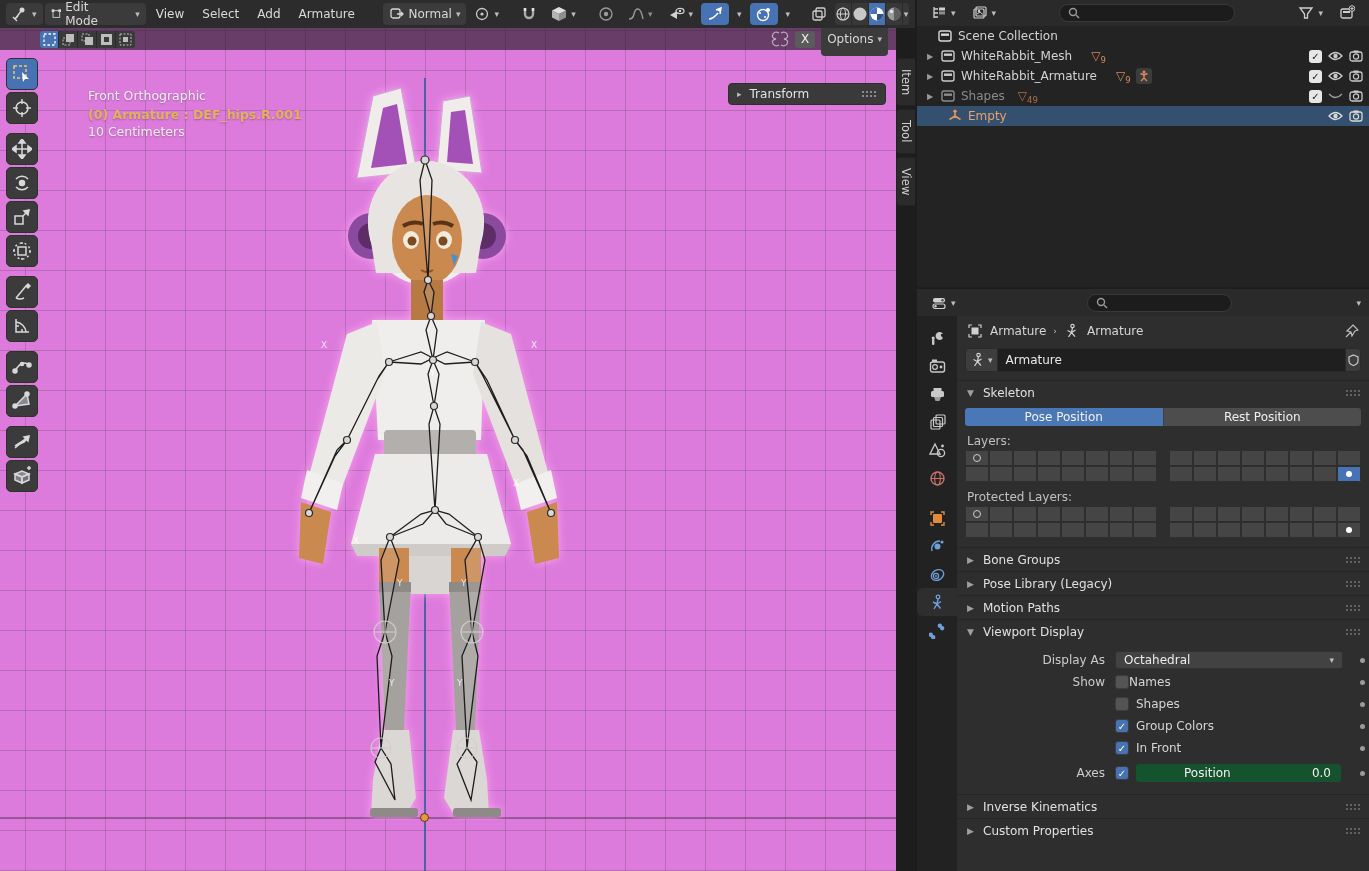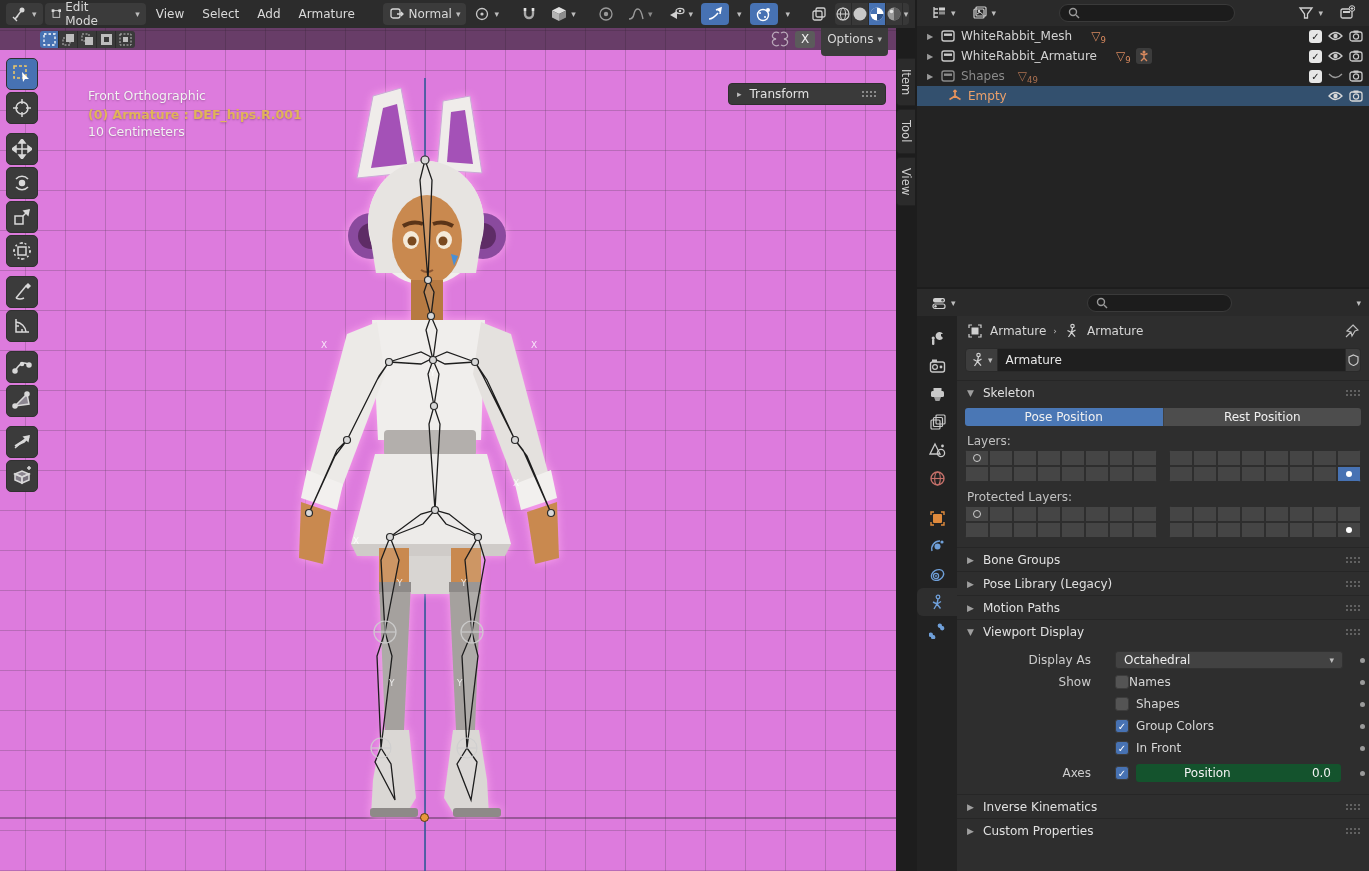--- a/index.html
+++ b/index.html
@@ -91,21 +91,21 @@
 
   .lgrid-row { display:flex; justify-content:space-between; padding:0 8px; }
   .lgrid { display:flex; flex-direction:column; border-radius:3px; overflow:hidden; }
   .lgrid .r { display:flex; }
   .lgrid .c { width:24px; height:16px; background:#454545; border:0.5px solid #2e2e2e; display:flex; align-items:center; justify-content:center; }
   .lgrid .c.hollow::after { content:""; width:6px; height:6px; border:1.5px solid #cfcfcf; border-radius:50%; }
   .lgrid .c.active { background:#4772b3; }
   .lgrid .c.active::after, .lgrid .c.dot::after { content:""; width:6px; height:6px; background:#fff; border-radius:50%; }
 
   .vd-row { height:22px; display:flex; align-items:center; position:relative; }
-  .vd-label { width:158px; text-align:right; color:#cccccc; padding-right:24px; }
+  .vd-label { width:158px; text-align:right; color:#cccccc; padding-right:10px; }
   .checkbox { width:14px; height:14px; border-radius:3px; background:#545454; border:1px solid #3c3c3c; display:flex; align-items:center; justify-content:center; color:#fff; font-size:10px; }
   .checkbox.checked { background:#4772b3; border-color:#3a movies5e8f; }
   .dropdown-w { height:18px; background:#424242; border:1px solid #323232; border-radius:3px; display:flex; align-items:center; padding:0 8px; color:#ececec; position:relative; }
   .slider { height:18px; background:#14532d; border-radius:3px; display:flex; align-items:center; padding:0 10px; color:#f2f2f2; }
   .anim-dot { position:absolute; right:4px; width:5px; height:5px; border-radius:50%; background:#9a9a9a; }
 
   .check-white { width:13px; height:13px; background:#e6e6e6; border-radius:3px; color:#222; font-size:10px; display:flex; align-items:center; justify-content:center; font-weight:bold; }
 </style>
 </head>
 <body>
@@ -569,20 +569,27 @@
     <div class="hbtn">
       <svg class="icon16" viewBox="0 0 16 16">
           <rect x="2" y="4" width="11" height="9" rx="1.5" fill="none" stroke="#cfcfcf" stroke-width="1.3"></rect>
           <rect x="4" y="6" width="7" height="2" fill="#cfcfcf"></rect>
           <circle cx="13" cy="3.5" r="2.8" fill="#2a2a2a" stroke="#cfcfcf"></circle>
           <path d="M13,2 L13,5 M11.5,3.5 L14.5,3.5" stroke="#cfcfcf"></path>
         </svg>
     </div>
   </div>
 
+  <div class="orow" style="padding-left:20px">
+    <svg class="icon16" viewBox="0 0 16 16">
+        <rect x="2" y="3" width="12" height="10" rx="2" fill="none" stroke="#d8d8d8" stroke-width="1.4"></rect>
+        <rect x="4" y="5.5" width="8" height="2.4" fill="#d8d8d8"></rect>
+      </svg>
+    <span class="name">Scene Collection</span>
+  </div>
   <div class="orow">
     <span class="expander">▶</span>
     <svg class="icon16" viewBox="0 0 16 16">
         <rect x="2" y="3" width="12" height="10" rx="2" fill="none" stroke="#c9c9c9" stroke-width="1.4"></rect>
         <rect x="4" y="5.5" width="8" height="2.4" fill="#c9c9c9"></rect>
       </svg>
     <span class="name">WhiteRabbit_Mesh</span>
     <span class="badge" style="margin-left:14px">▽<span class="sub">9</span></span>
     <div class="otoggles">
       <span class="check-white">✓</span>

